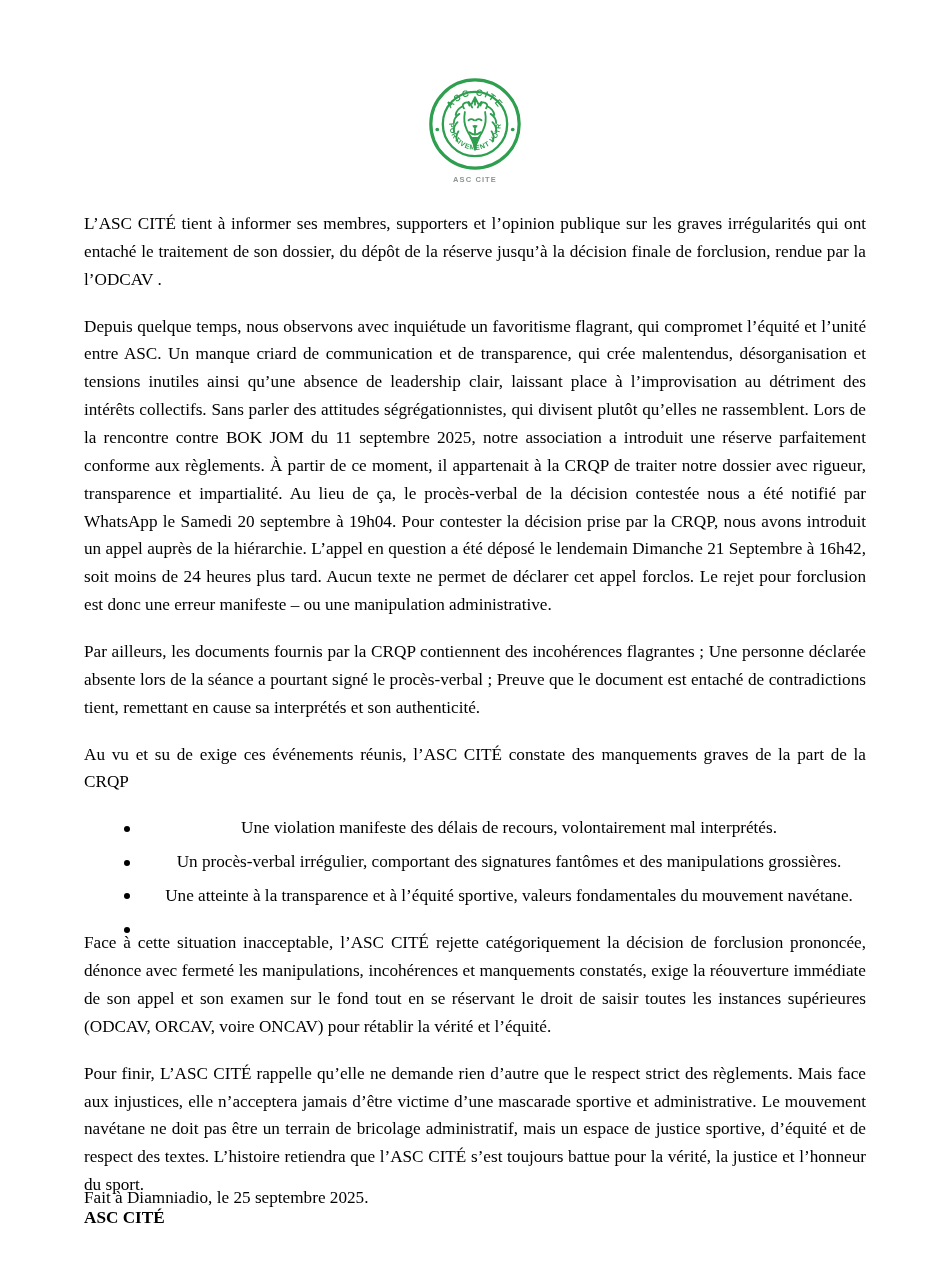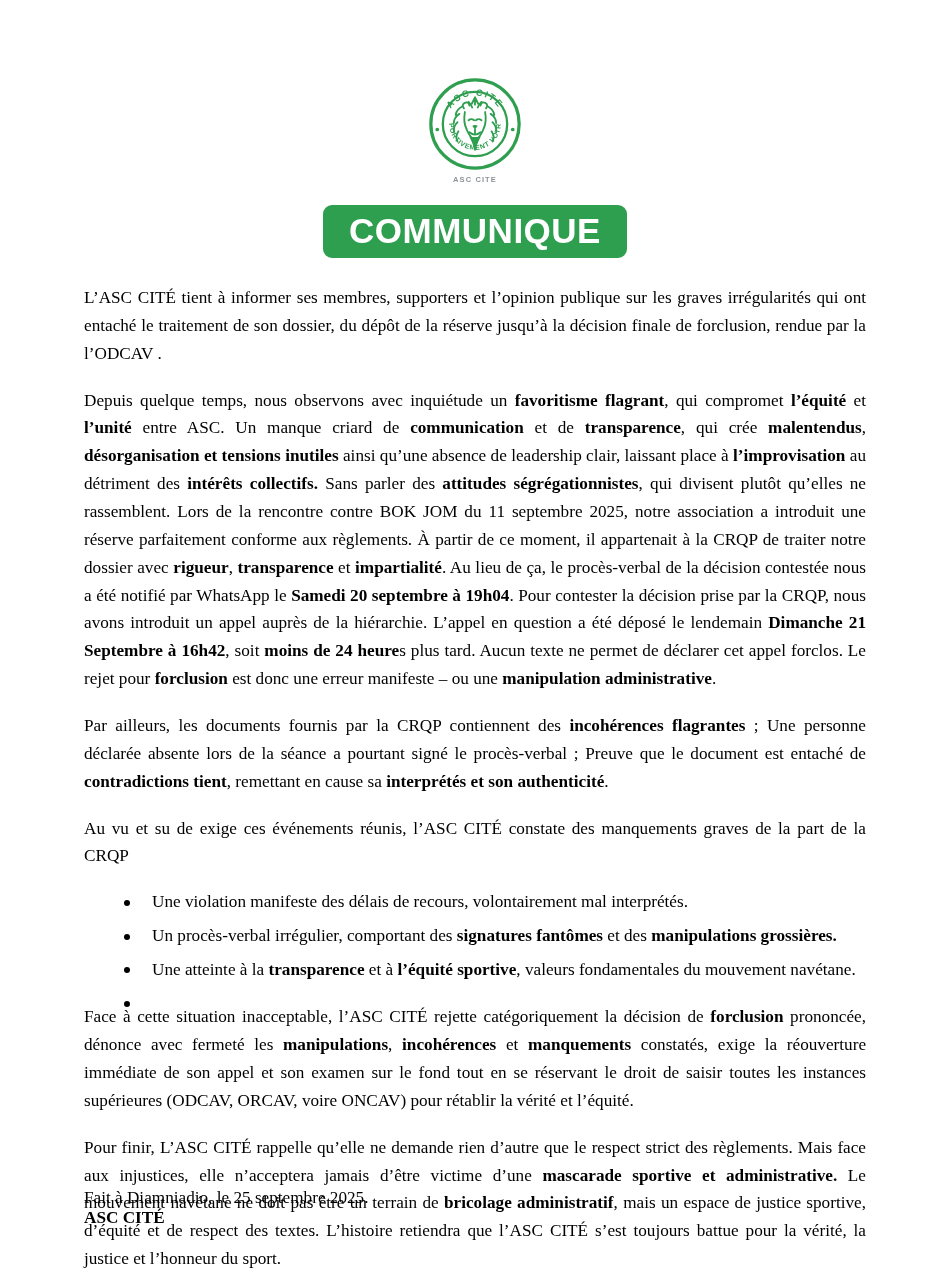--- a/index.html
+++ b/index.html
@@ -76,34 +76,34 @@
   }
   p.para {
     margin: 0 0 19px 0;
     font-size: 17.2px;
     line-height: 1.62;
     text-align: justify;
     text-justify: inter-word;
     hyphens: none;
   }
   p.para:last-of-type { margin-bottom: 0; }
-  b, strong { font-weight: bold; }
+  b, strong { font-weight: normal; }
 
   ul.bullets {
     margin: 4px 0 20px 0;
     padding: 0;
     list-style: none;
   }
   ul.bullets li {
     position: relative;
     margin: 0 0 7px 0;
     padding-left: 68px;
     font-size: 17.2px;
     line-height: 1.55;
-    text-align: left;
+    text-align: center;
   }
   ul.bullets li .bullet-dot {
     position: absolute;
     left: 40px;
     top: 0.62em;
     width: 6px;
     height: 6px;
     background: #000;
     border-radius: 50%;
     display: block;
@@ -173,23 +173,20 @@
           <path d="M94 104 q6 -4 12 0 l-6 8 z" fill="#2E9E4F" stroke="none"></path>
           <path d="M100 112 v8"></path>
           <path d="M88 118 q12 10 24 0"></path>
 
           <path d="M90 128 q10 20 10 28 q0 -8 10 -28" fill="#2E9E4F" stroke="#2E9E4F"></path>
         </g>
       </svg>
       <div class="logo-caption">ASC CITE</div>
     </div>
 
-    <div class="banner">
-      <span class="banner-text">COMMUNIQUE</span>
-    </div>
   </div>
 
   <div class="content">
 
     <p class="para">L’ASC CITÉ tient à informer ses membres, supporters et l’opinion publique sur les graves irrégularités qui ont entaché le traitement de son dossier, du dépôt de la réserve jusqu’à la décision finale de forclusion, rendue par la l’ODCAV  .</p>
 
     <p class="para">Depuis quelque temps, nous observons avec inquiétude un <b>favoritisme flagrant</b>, qui compromet <b>l’équité</b> et <b>l’unité</b> entre ASC. Un manque criard de <b>communication</b> et de <b>transparence</b>, qui crée <b>malentendus</b>, <b>désorganisation et tensions inutiles</b> ainsi qu’une absence de leadership clair, laissant place à <b>l’improvisation</b> au détriment des <b>intérêts collectifs.</b> Sans parler des <b>attitudes ségrégationnistes</b>,  qui divisent plutôt qu’elles ne rassemblent. Lors de la rencontre contre BOK JOM du 11 septembre 2025, notre association a introduit une réserve parfaitement conforme aux règlements. À partir de ce moment, il appartenait à la CRQP de traiter notre dossier avec <b>rigueur</b>, <b>transparence</b> et <b>impartialité</b>. Au lieu de ça, le procès-verbal de la décision contestée nous a été notifié par WhatsApp le <b>Samedi 20 septembre à 19h04</b>. Pour contester la décision prise par la CRQP, nous avons introduit un appel auprès de la hiérarchie. L’appel en question a été déposé le lendemain <b>Dimanche 21 Septembre à 16h42</b>, soit <b>moins de 24 heure</b>s plus tard. Aucun texte ne permet de déclarer cet appel forclos. Le rejet pour <b>forclusion</b> est donc une erreur manifeste – ou une <b>manipulation administrative</b>.</p>
 
     <p class="para">Par ailleurs, les documents fournis par la CRQP contiennent des <b>incohérences flagrantes</b> ; Une personne déclarée absente lors de la séance a pourtant signé le procès-verbal ; Preuve que le document est entaché de <b>contradictions tient</b>, remettant en cause sa <b>interprétés et son authenticité</b>.</p>
 

